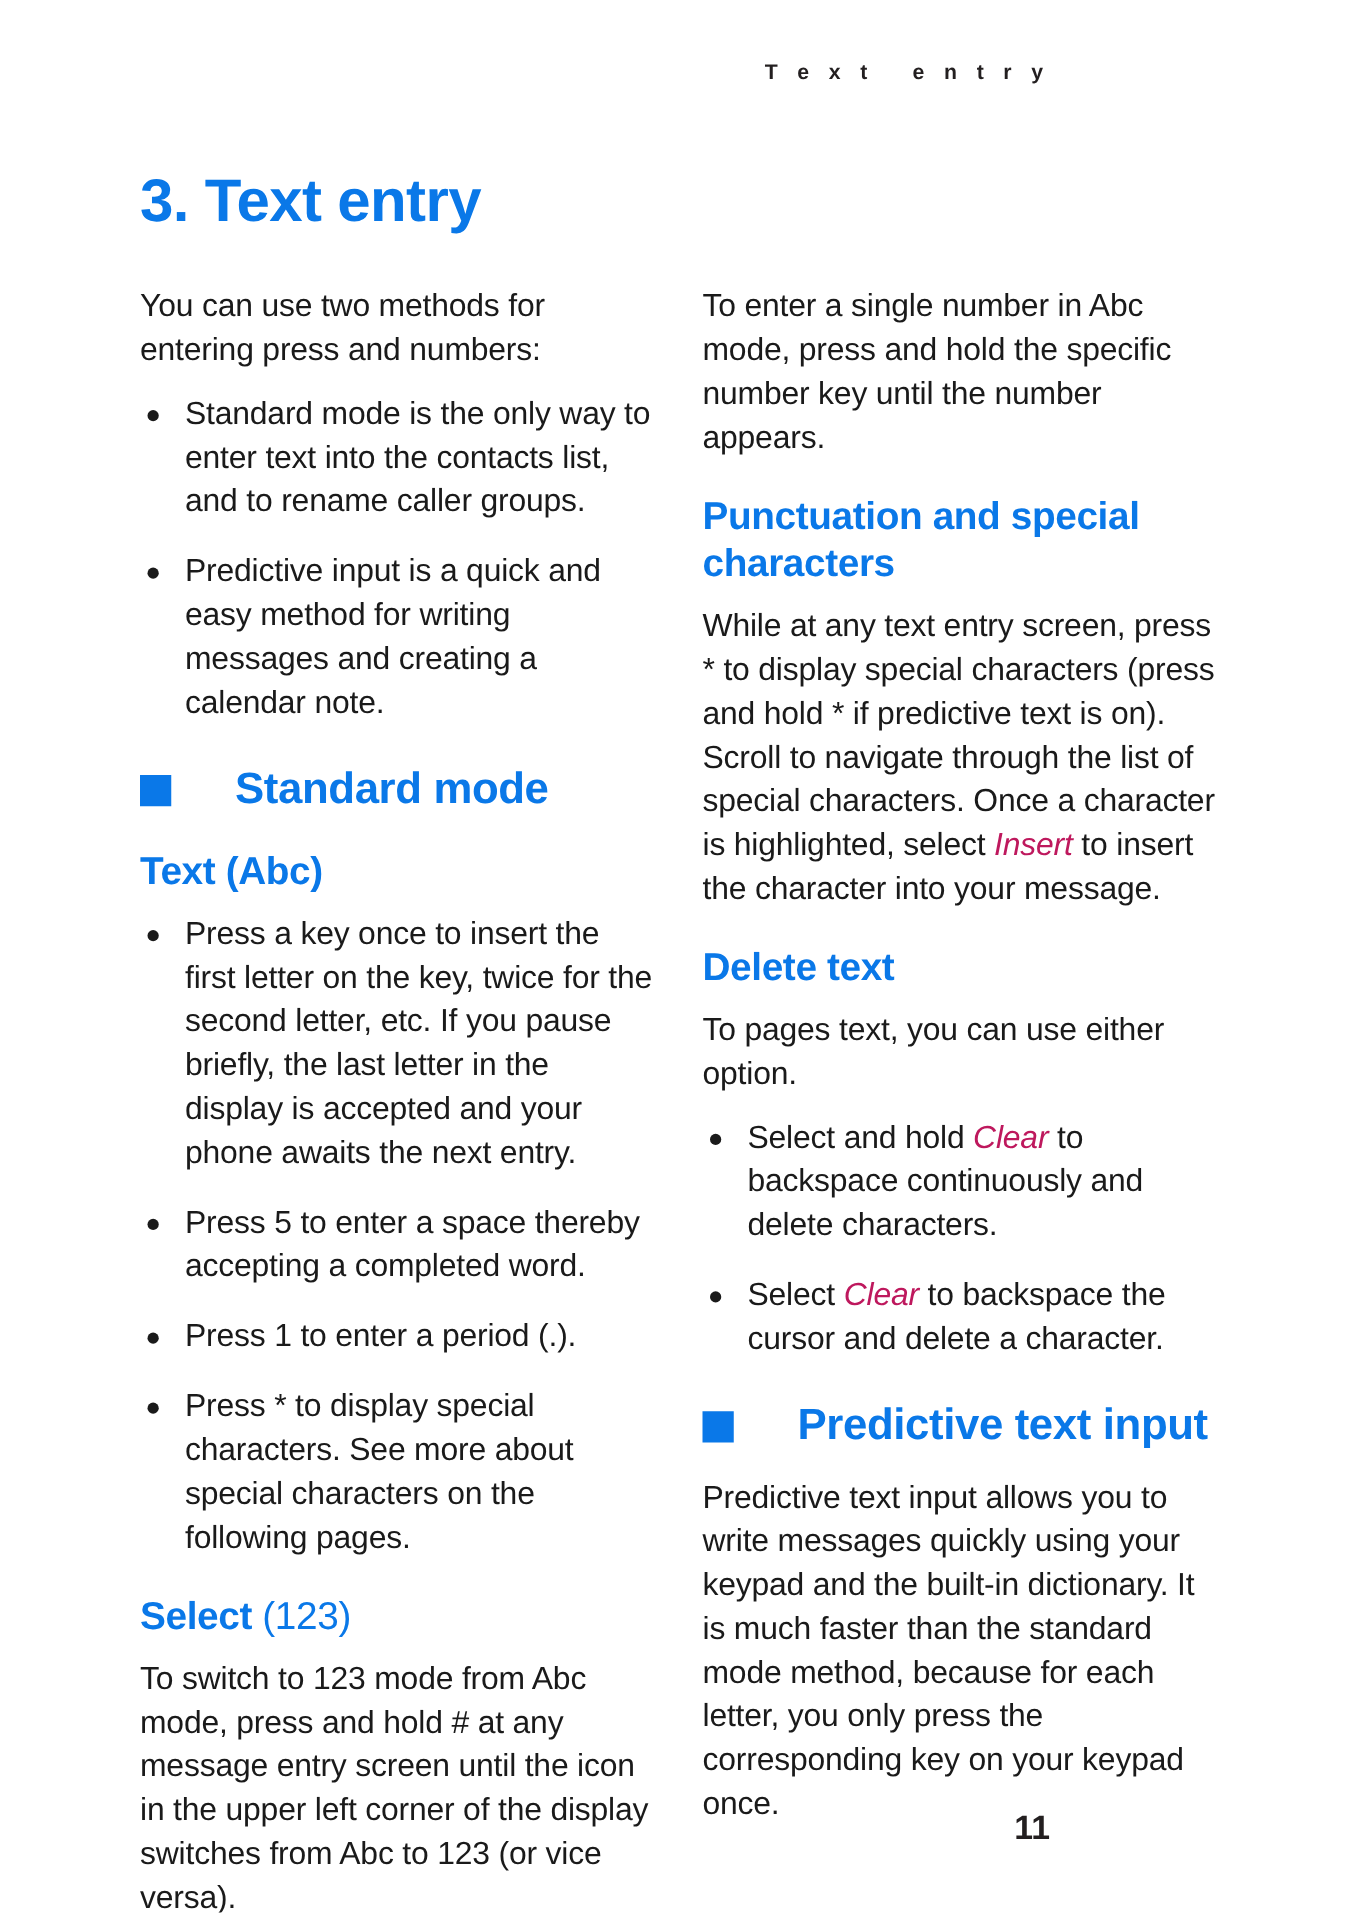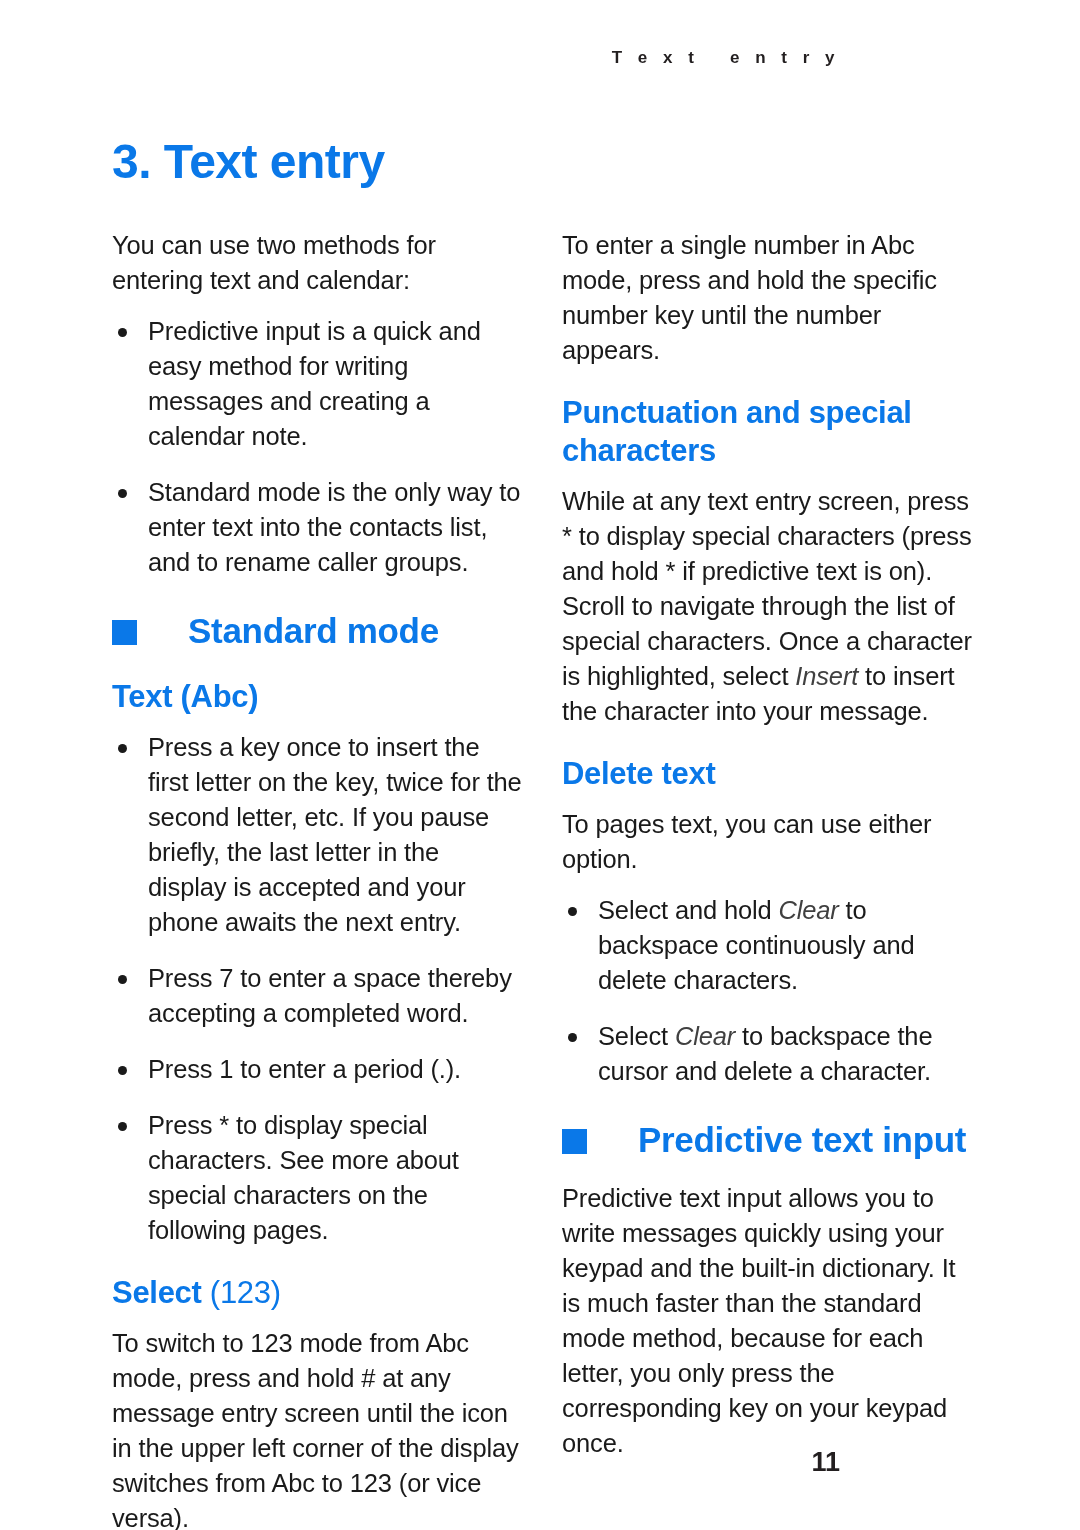--- a/index.html
+++ b/index.html
@@ -119,21 +119,21 @@
     font-size: 31px;
     line-height: 38px;
     font-weight: 700;
     color: #0a78e8;
     letter-spacing: -0.3px;
   }
   h3.sub-head .light { font-weight: 400; }
 
   
   .softkey {
-    color: #404040;
+    color: #be185d;
     font-style: italic;
   }
 
   
   .page-number {
     position: absolute;
     bottom: 52px;
     right: 112px;
     font-size: 27px;
     font-weight: 700;
@@ -144,48 +144,48 @@
 <body>
 
 <div class="page">
 
   <div class="running-header">T e x t   e n t r y</div>
 
   <h1 class="chapter-title">3. Text entry</h1>
 
   <div class="col col-left">
 
-    <p class="body tight">You can use two methods for entering text and calendar:</p>
+    <p class="body tight">You can use two methods for entering press and numbers:</p>
 
     <ul class="bullets">
       <li>
         <span class="dot"></span>
+        <span>Standard mode is the only way to enter text into the contacts list, and to rename caller groups.</span>
+      </li>
+      <li>
+        <span class="dot"></span>
         <span>Predictive input is a quick and easy method for writing messages and creating a calendar note.</span>
-      </li>
-      <li>
-        <span class="dot"></span>
-        <span>Standard mode is the only way to enter text into the contacts list, and to rename caller groups.</span>
       </li>
     </ul>
 
     <h2 class="sq-head">
       <span class="sq"></span>
       <span>Standard mode</span>
     </h2>
 
     <h3 class="sub-head">Text (Abc)</h3>
 
     <ul class="bullets">
       <li>
         <span class="dot"></span>
         <span>Press a key once to insert the first letter on the key, twice for the second letter, etc. If you pause briefly, the last letter in the display is accepted and your phone awaits the next entry.</span>
       </li>
       <li>
         <span class="dot"></span>
-        <span>Press 7 to enter a space thereby accepting a completed word.</span>
+        <span>Press 5 to enter a space thereby accepting a completed word.</span>
       </li>
       <li>
         <span class="dot"></span>
         <span>Press 1 to enter a period (.).</span>
       </li>
       <li>
         <span class="dot"></span>
         <span>Press * to display special characters. See more about special characters on the following pages.</span>
       </li>
     </ul>

